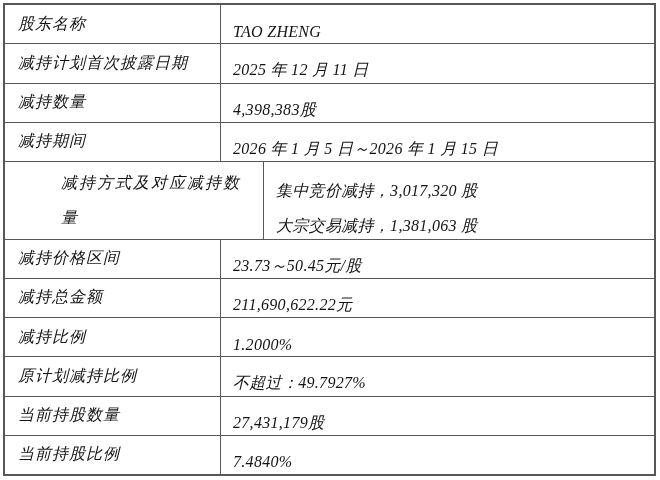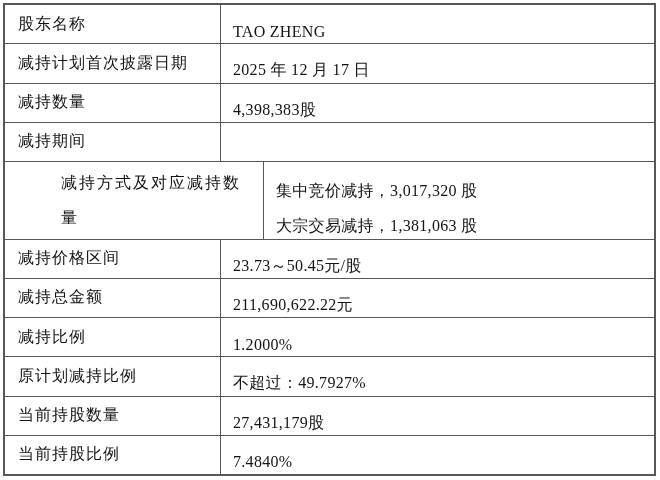--- a/index.html
+++ b/index.html
@@ -27,20 +27,21 @@
     border: 2px solid #56575b;
     display: flex;
     flex-direction: column;
     background: #ffffff;
   }
   .row {
     flex: 1 1 0;
     display: flex;
     border-bottom: 1.6px solid #56575b;
     min-height: 0;
+    font-style: italic;
   }
   .row.tall {
     flex: 2 2 0;
   }
   .row:last-child {
     border-bottom: none;
   }
   .cell {
     box-sizing: border-box;
     display: flex;
@@ -85,30 +86,31 @@
 <div class="stage">
   <div class="disclosure-table">
 
     <div class="row">
       <div class="cell label">股东名称</div>
       <div class="cell value">TAO ZHENG</div>
     </div>
 
     <div class="row">
       <div class="cell label">减持计划首次披露日期</div>
-      <div class="cell value">2025 年 12 月 17 日</div>
+      <div class="cell value">2025 年 12 月 11 日</div>
     </div>
 
     <div class="row">
       <div class="cell label">减持数量</div>
       <div class="cell value">4,398,383股</div>
     </div>
 
     <div class="row">
       <div class="cell label">减持期间</div>
+      <div class="cell value">2026 年 1 月 5 日～2026 年 1 月 15 日</div>
     </div>
 
     <div class="row tall">
       <div class="cell label justify">减持方式及对应减持数量</div>
       <div class="cell value multi">
         <div class="value-line">集中竞价减持，3,017,320 股</div>
         <div class="value-line">大宗交易减持，1,381,063 股</div>
       </div>
     </div>
 

